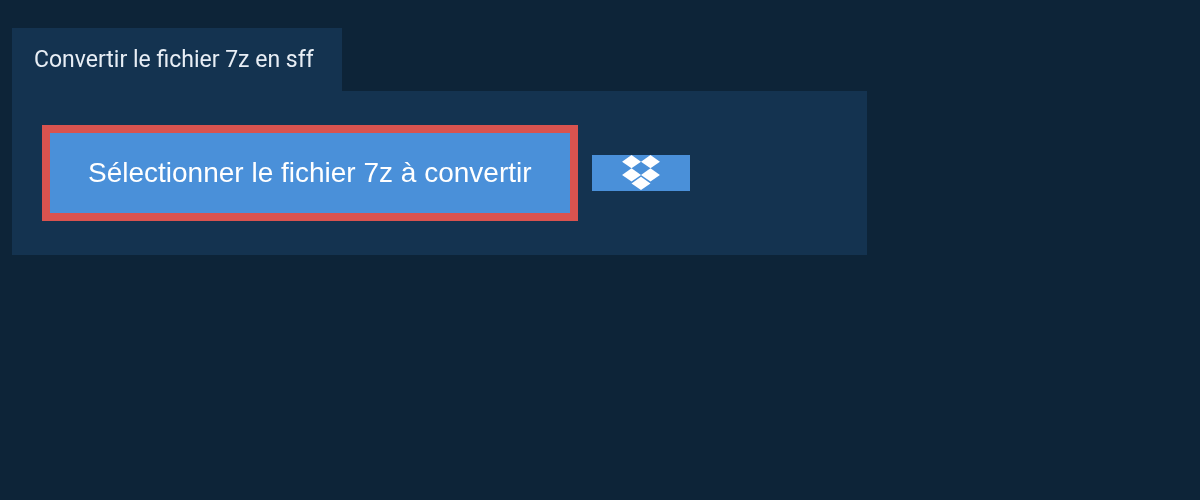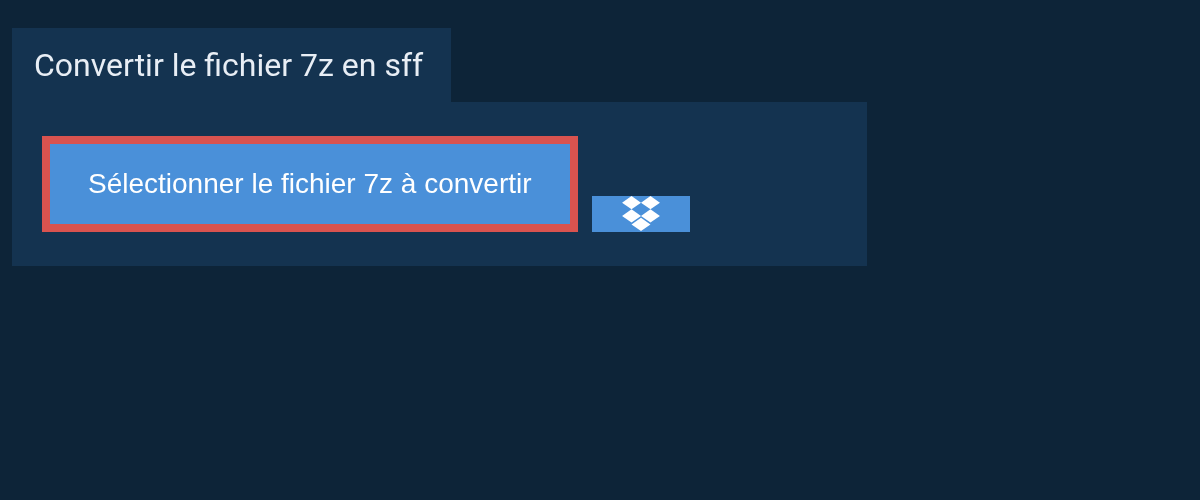--- a/index.html
+++ b/index.html
@@ -19,34 +19,34 @@
     }
     .title-bar {
       background-color: #143350;
       display: inline-block;
       padding: 18px 28px 18px 22px;
       margin-top: 28px;
       margin-left: 12px;
     }
     .title-text {
       color: #e8eef5;
-      font-size: 32px;
+      font-size: 23px;
       font-weight: 400;
     }
     .main-panel {
       background-color: #143350;
       margin-top: 0;
       margin-left: 12px;
       width: 855px;
       padding: 34px 30px;
     }
     .button-row {
       display: flex;
       gap: 14px;
-      align-items: flex-end;
+      align-items: center;
     }
     .select-button {
       background-color: #4a90d9;
       border: 8px solid #d9534f;
       color: #ffffff;
       font-size: 28px;
       font-weight: 400;
       padding: 24px 38px;
       cursor: pointer;
       flex: 0 0 auto;

